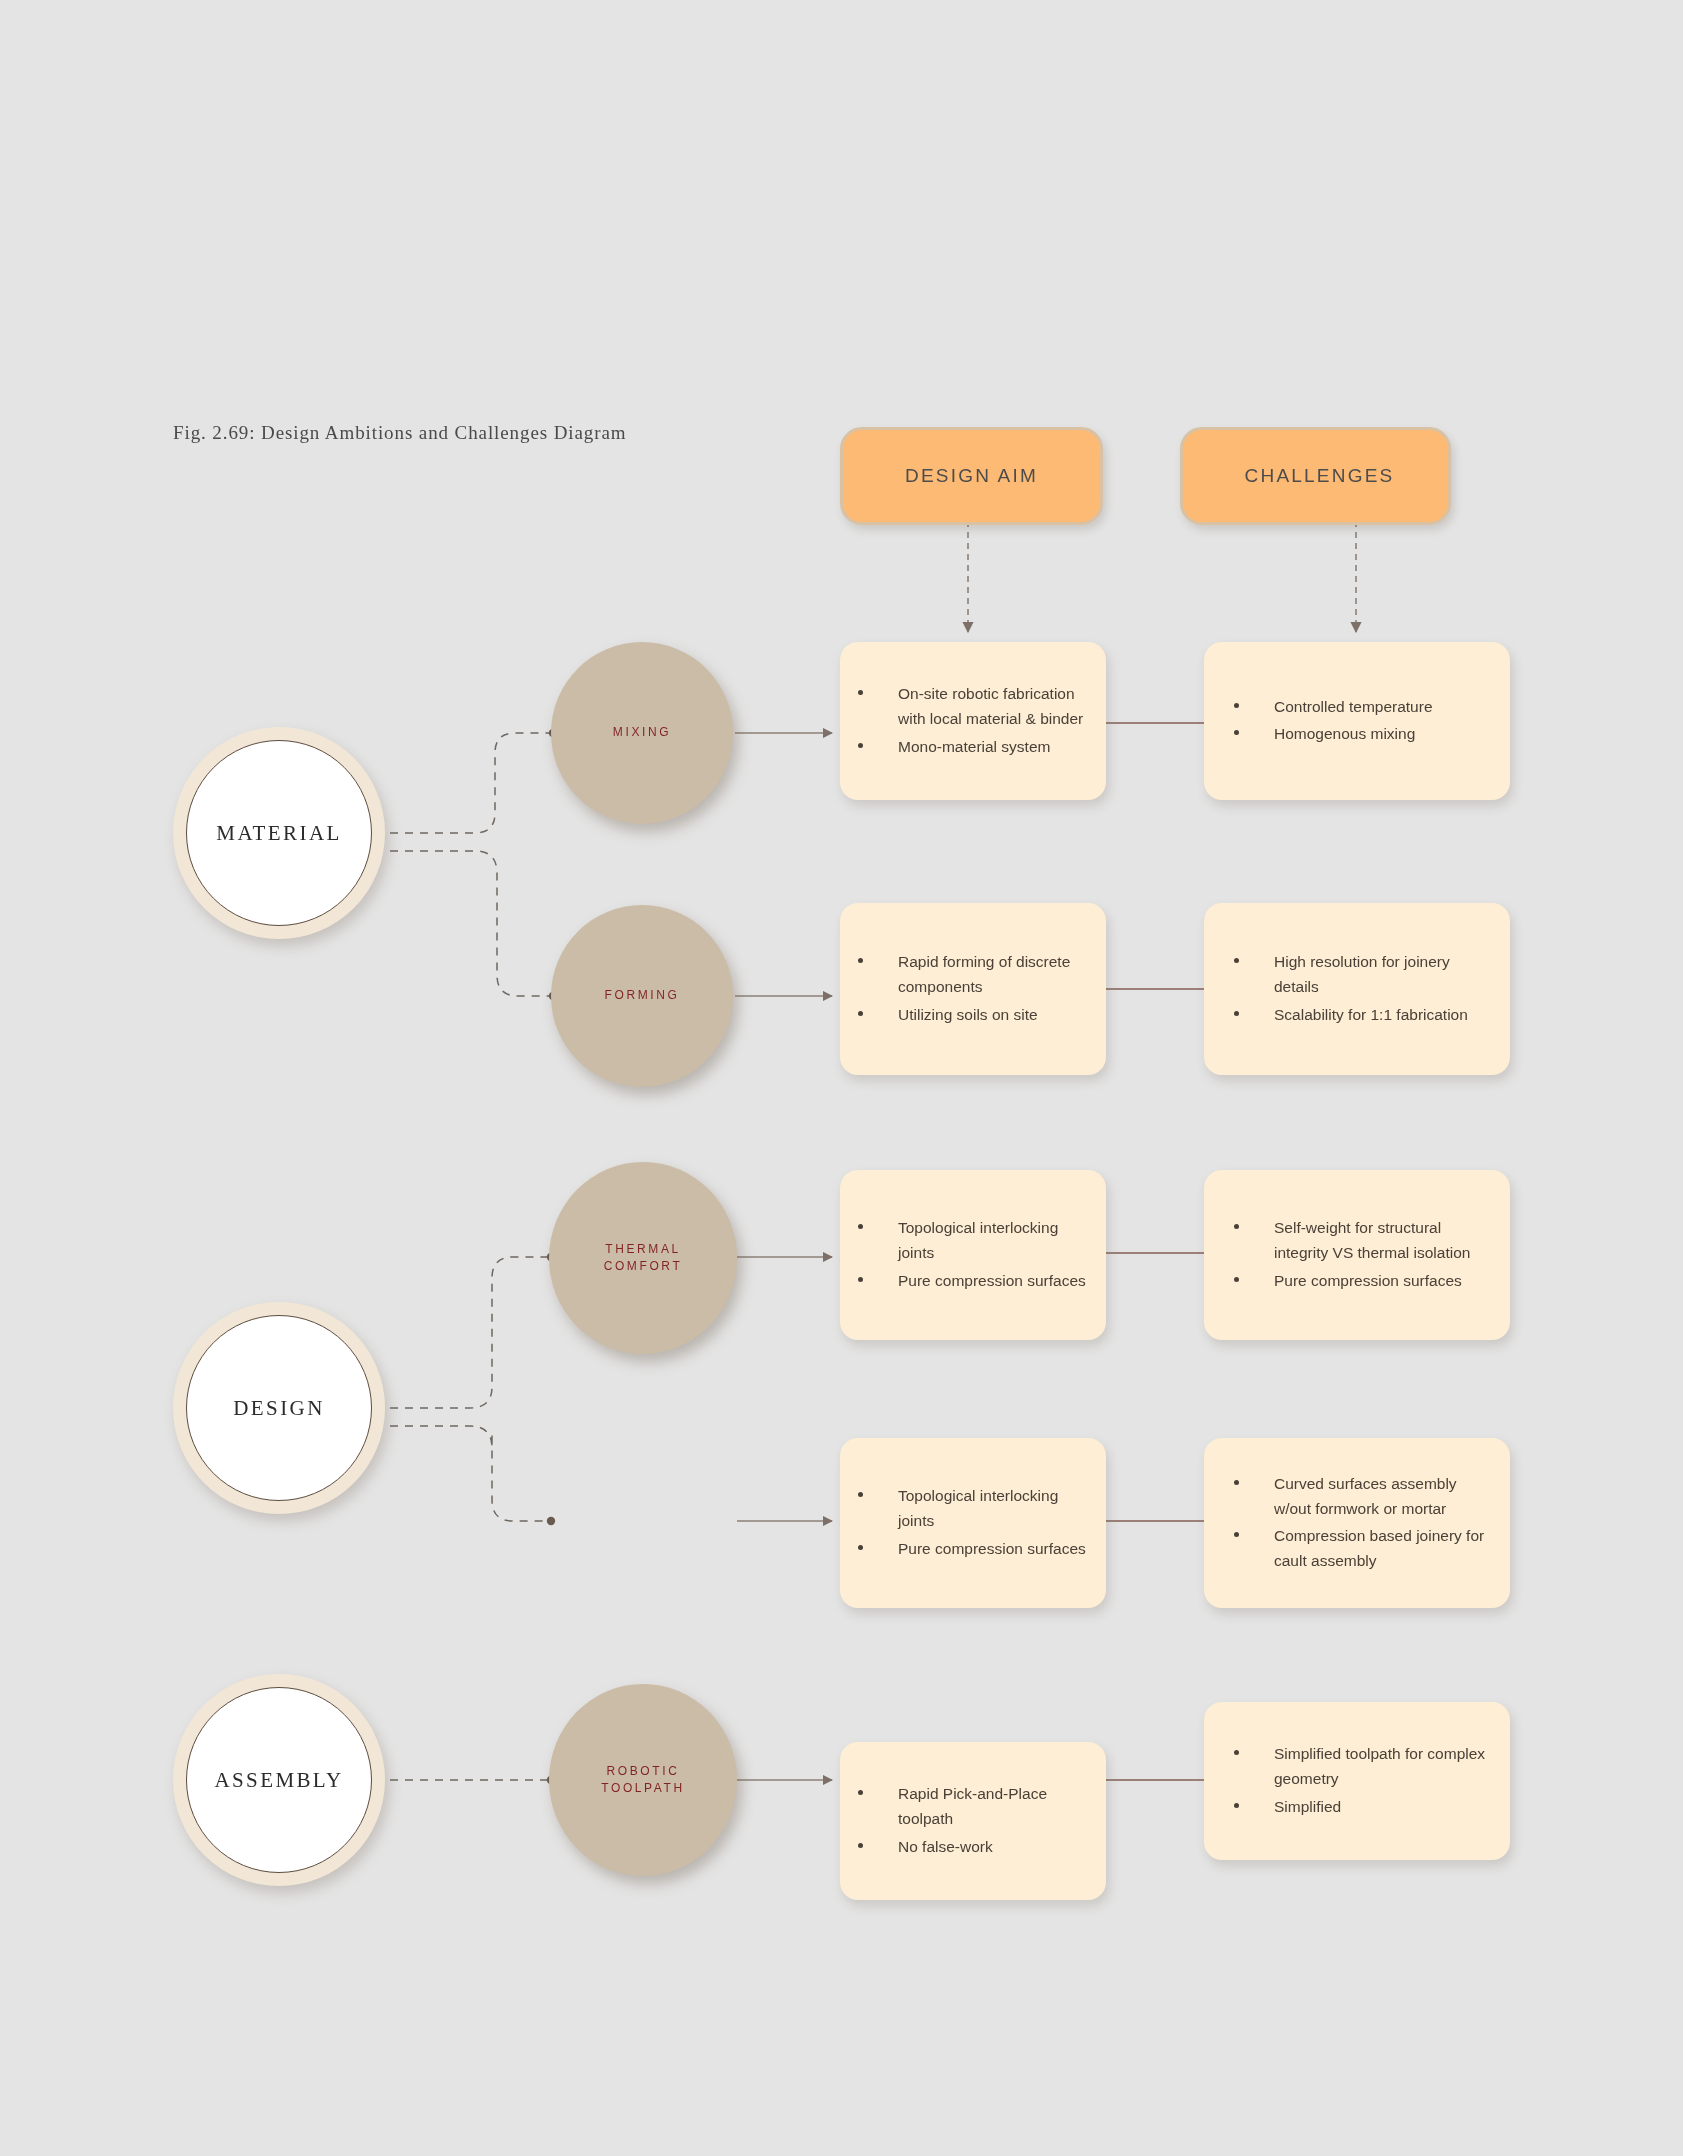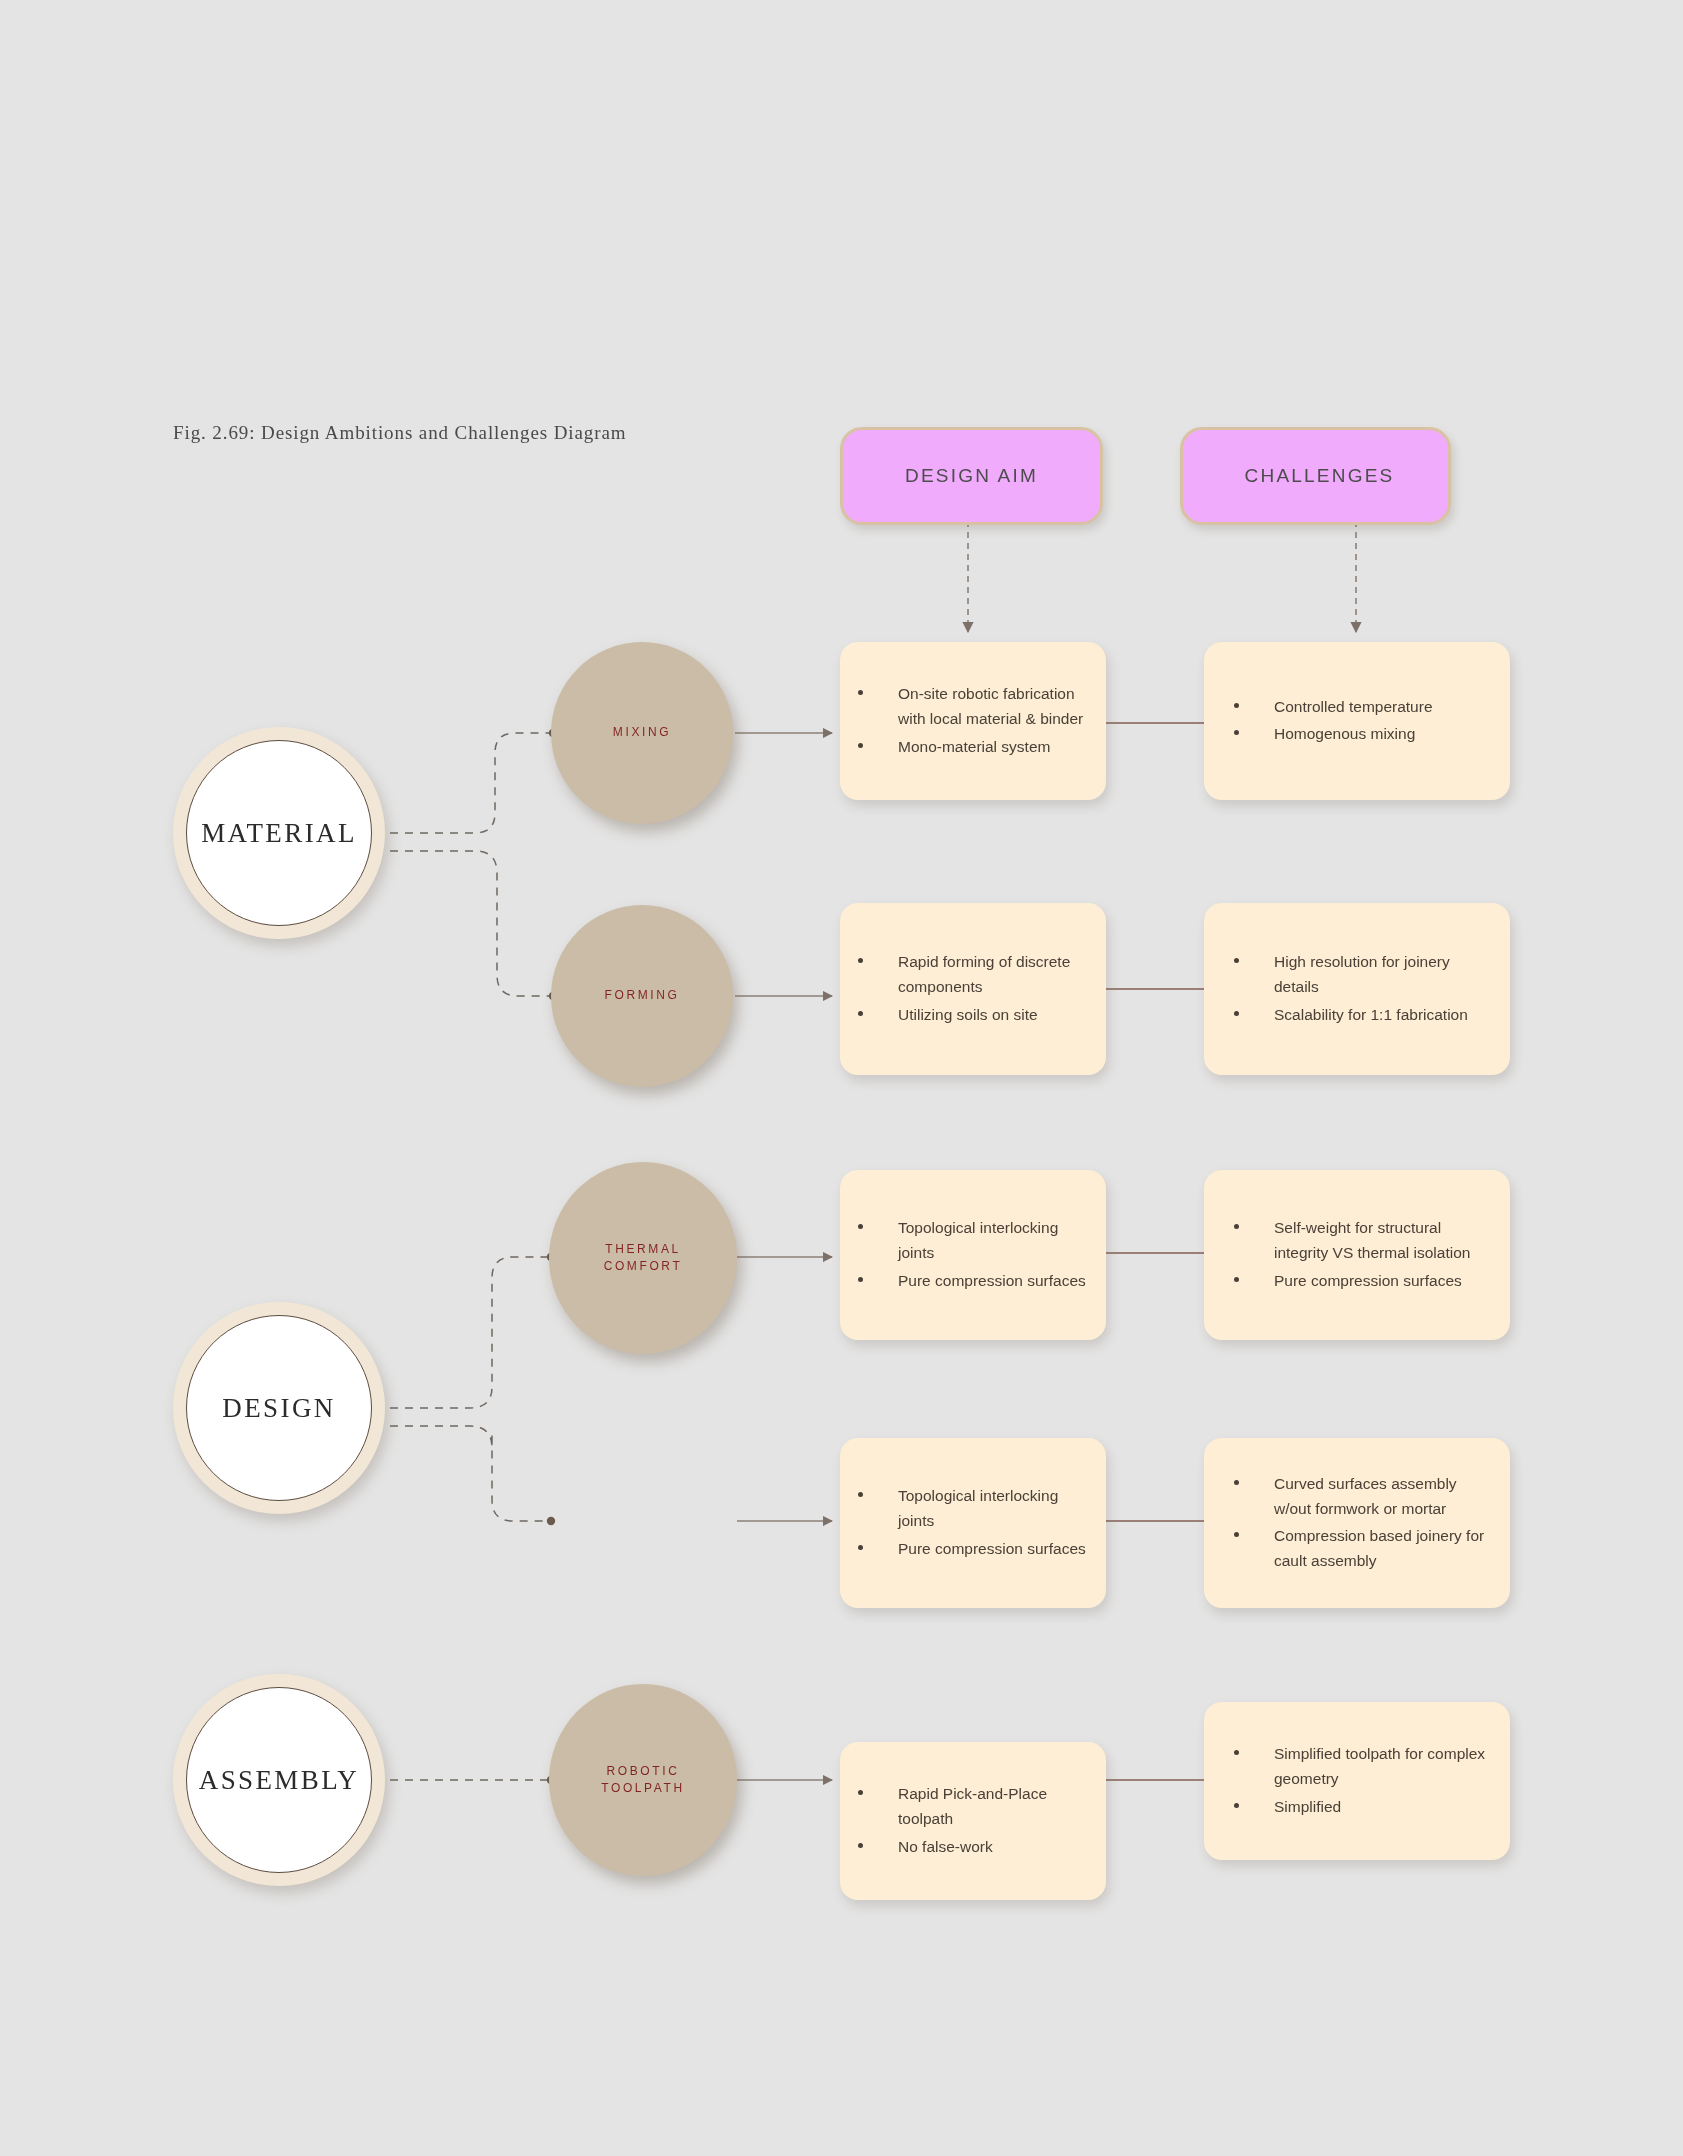--- a/index.html
+++ b/index.html
@@ -21,21 +21,21 @@
     color:#4a4a4a;
     white-space:nowrap;
   }
 
   
   #links{position:absolute;left:0;top:0;width:1683px;height:2156px;}
 
   
   .header-pill{
     position:absolute;
-    background:#f0abfc;
+    background:#fdba74;
     border:3px solid #d9c2a4;
     border-radius:22px;
     box-shadow:3px 5px 9px rgba(120,105,90,.22);
     display:flex;align-items:center;justify-content:center;
     color:#4c4c4c;
     font-size:19px;
     letter-spacing:2.2px;
   }
 
   
@@ -50,21 +50,21 @@
     position:absolute;
     left:13px;top:13px;right:13px;bottom:13px;
     border-radius:50%;
     background:#ffffff;
     border:1.6px solid #5d4c40;
     display:flex;align-items:center;justify-content:center;
   }
   .root-circle .lbl{
     position:relative;
     font-family:"Liberation Serif", serif;
-    font-size:27px;
+    font-size:21px;
     letter-spacing:2.4px;
     color:#2b2b2b;
   }
 
   
   .mid-circle{
     position:absolute;
     border-radius:50%;
     background:#cbbca7;
     box-shadow:5px 8px 14px rgba(110,96,80,.36);

